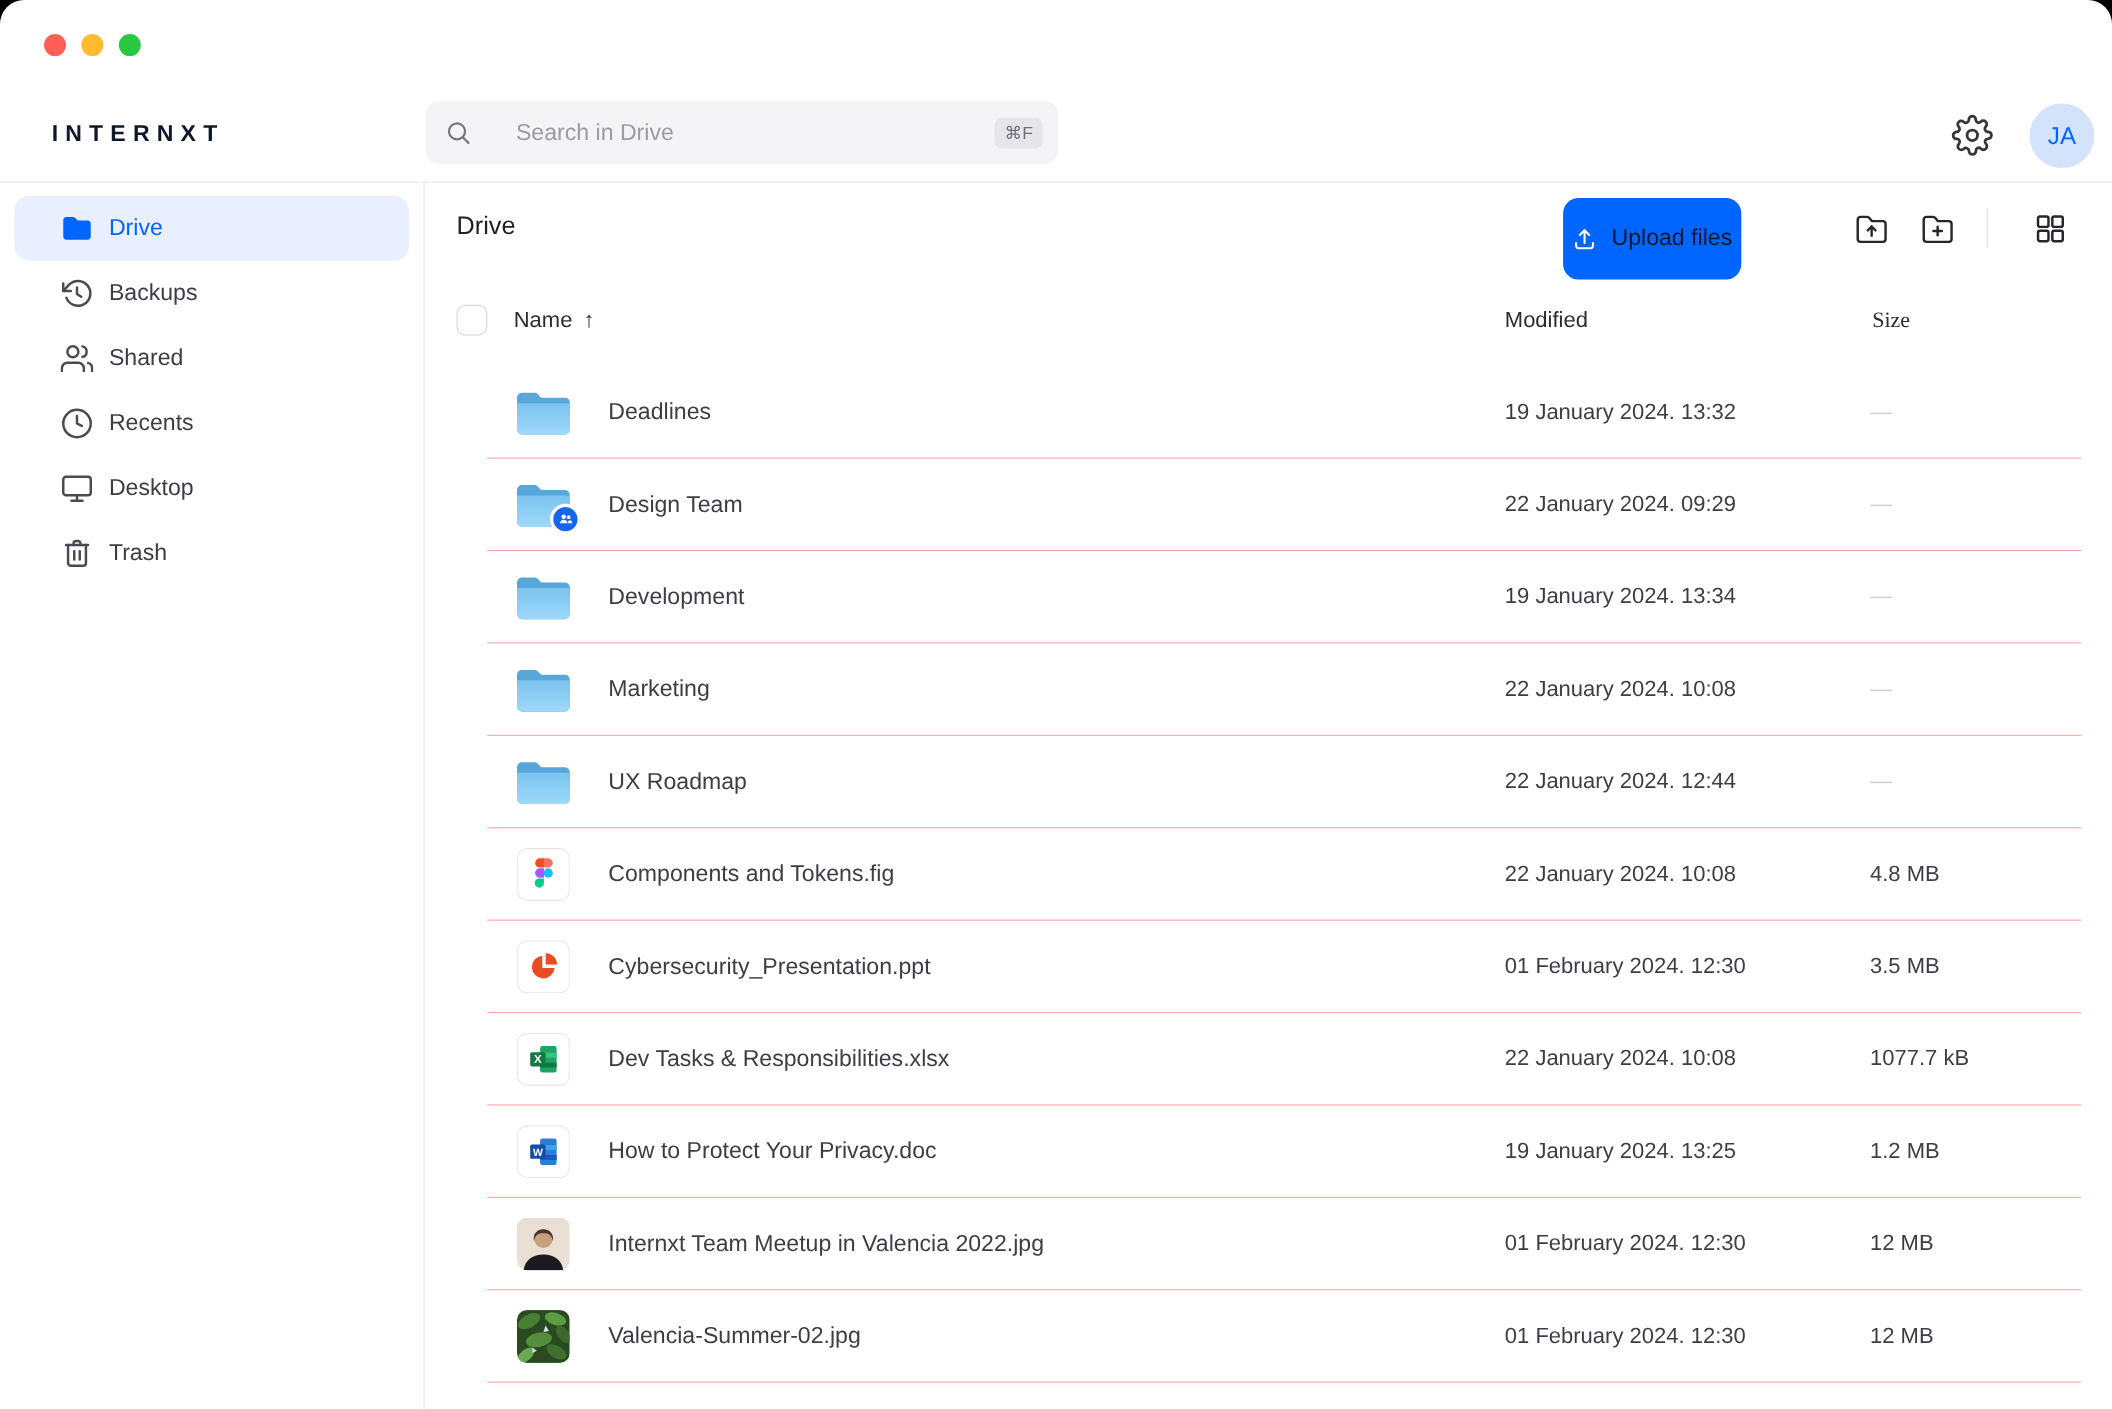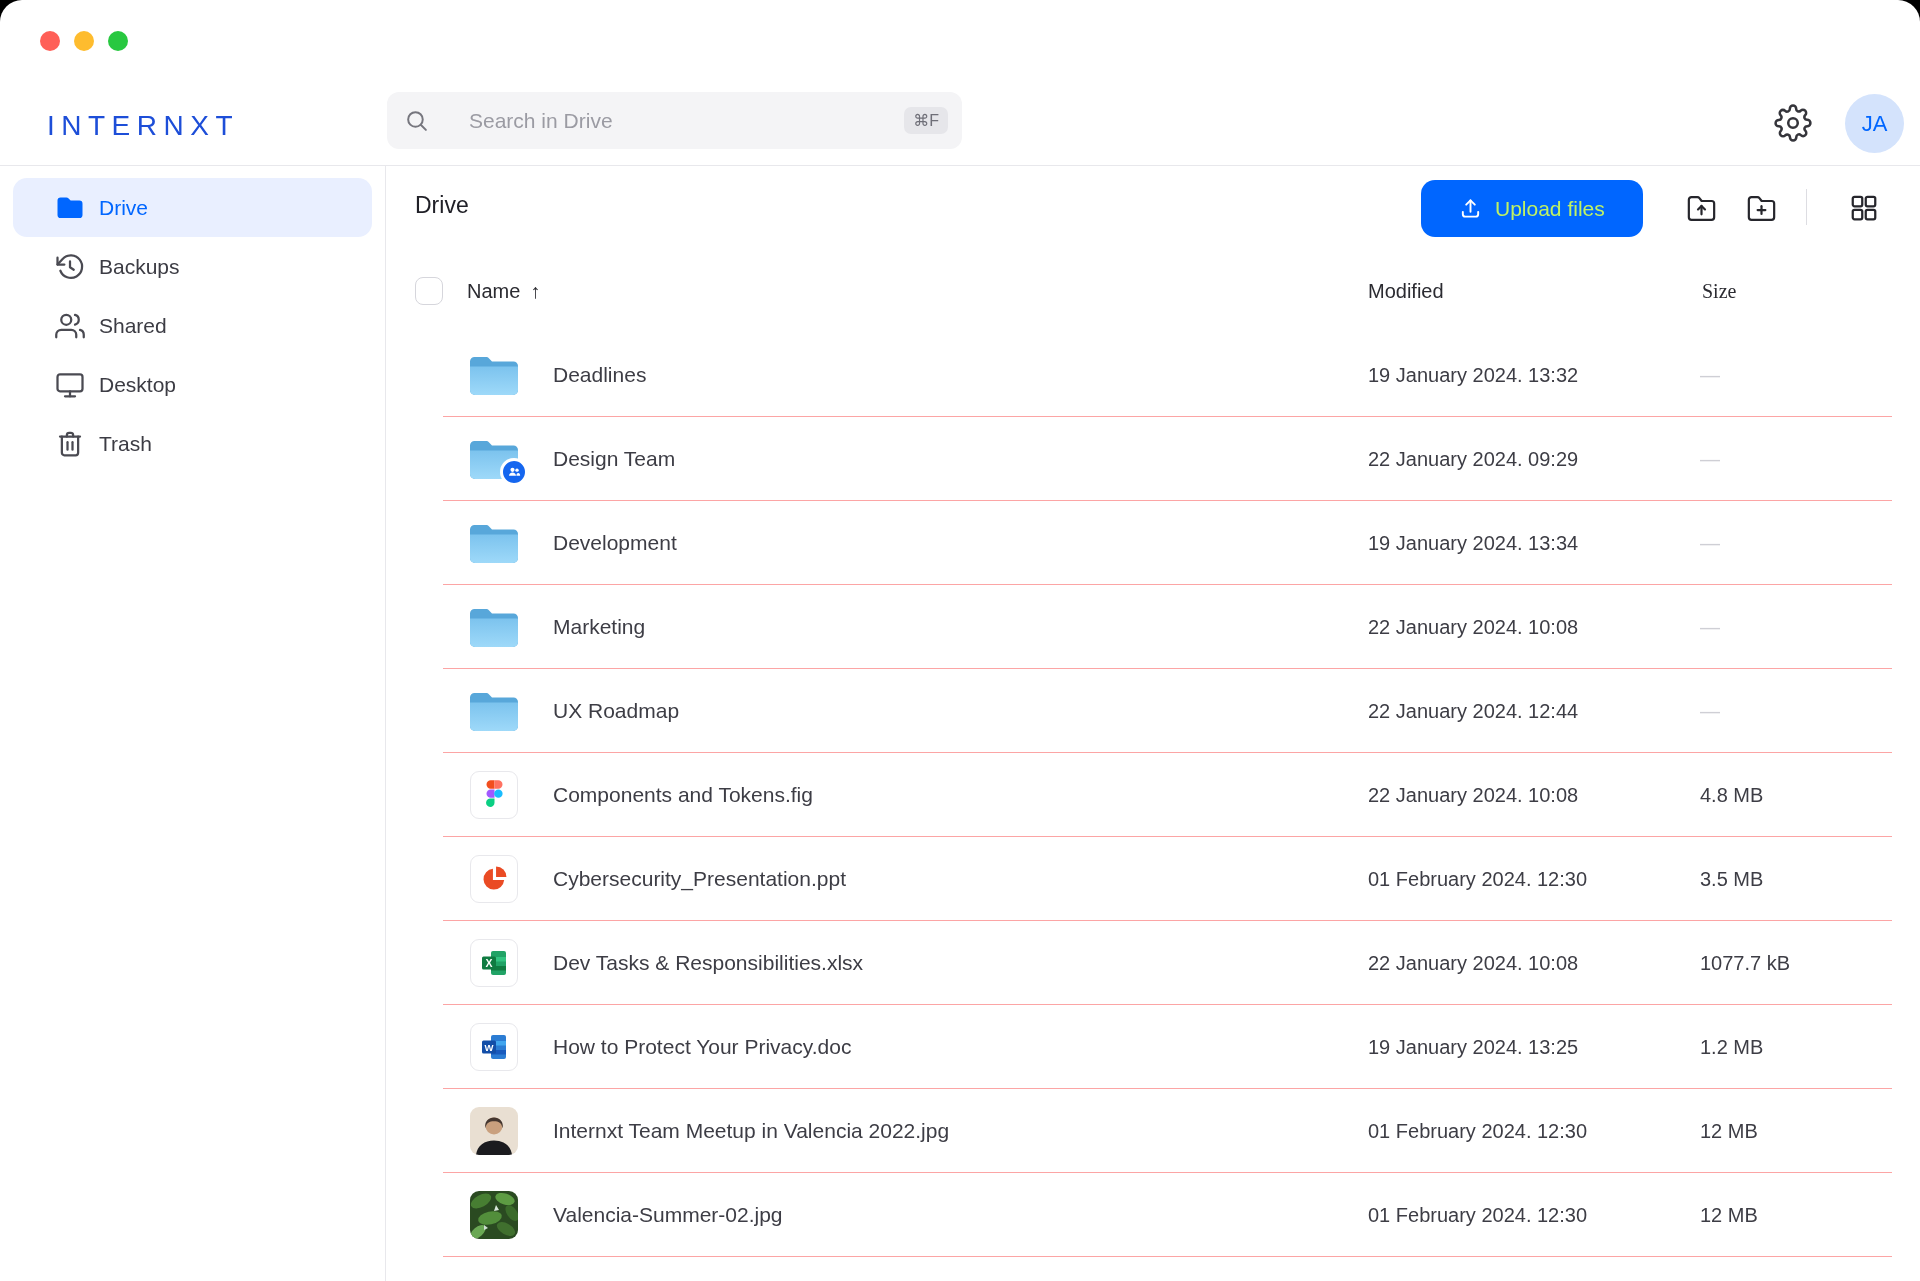--- a/index.html
+++ b/index.html
@@ -14,21 +14,21 @@
   html,body{margin:0;padding:0;}
   body{
     width:1920px;height:1281px;position:relative;background:#000;
     font-family:"Liberation Sans", sans-serif;overflow:hidden;
   }
   .window{position:absolute;inset:0;background:#fff;border-radius:22px 22px 0 0;overflow:hidden;}
 
   
   .traffic{position:absolute;top:31px;left:40px;display:flex;gap:14px;}
   .traffic span{width:20px;height:20px;border-radius:50%;display:block;}
-  .logo{position:absolute;left:47px;top:110px;font-size:28px;font-weight:400;letter-spacing:6.5px;color:#1d4ed8;}
+  .logo{position:absolute;left:47px;top:110px;font-size:21px;font-weight:700;letter-spacing:6.5px;color:#0f172a;}
   .search{
     position:absolute;left:387px;top:92px;width:575px;height:57px;background:#f4f4f6;
     border-radius:12px;display:flex;align-items:center;padding:0 14px 0 17px;cursor:text;gap:28px;
   }
   .search .ph{margin-left:12px;font-size:21px;color:#9b9ba3;flex:1;}
   .kbd{background:#e6e6ea;color:#6f6f78;font-size:16px;padding:4px 9px;border-radius:7px;}
   .gear-btn{position:absolute;left:1771px;top:101px;width:44px;height:44px;display:flex;align-items:center;justify-content:center;cursor:pointer;}
   .avatar{
     position:absolute;left:1845px;top:94px;width:59px;height:59px;border-radius:50%;
     background:#d4e3fc;color:var(--accent);display:flex;align-items:center;justify-content:center;
@@ -49,22 +49,22 @@
   .storage{position:absolute;left:48px;bottom:72px;width:287px;}
   .storage .usage{font-size:19px;color:#3a3a42;}
   .bar{margin-top:11px;height:5px;border-radius:3px;background:#e7e7eb;position:relative;}
   .bar .fill{position:absolute;left:0;top:0;bottom:0;border-radius:3px;background:var(--accent);}
   .upgrade{margin-top:17px;font-size:20px;font-weight:500;color:var(--accent);cursor:pointer;}
 
   
   .main{position:absolute;left:386px;top:166px;right:0;bottom:0;}
   .page-title{position:absolute;left:29px;top:26px;font-size:23px;font-weight:500;color:#202027;}
   .upload-btn{
-    position:absolute;left:1035px;top:14px;height:57px;padding:0 38px;border-radius:14px;border:none;
-    background:var(--accent);color:#bef264;display:flex;align-items:center;gap:13px;
+    position:absolute;left:1035px;top:14px;height:74px;padding:0 8px;border-radius:14px;border:none;
+    background:var(--accent);color:#0f172a;display:flex;align-items:center;gap:13px;
     font-size:21px;font-weight:500;font-family:inherit;cursor:pointer;
   }
   .tool{position:absolute;top:19px;width:46px;height:46px;display:flex;align-items:center;justify-content:center;cursor:pointer;background:none;border:none;padding:0;}
   .vdiv{position:absolute;left:1420px;top:23px;width:1px;height:36px;background:#dddde2;}
 
   .checkbox{position:absolute;left:29px;top:111px;width:28px;height:28px;border:1.5px solid #d6d6dc;border-radius:8px;background:#fff;cursor:pointer;}
   .col{position:absolute;top:114px;font-size:20px;font-weight:500;color:var(--text-dark);cursor:pointer;}
   .col-name{left:81px;}
   .col-name .arrow{margin-left:10px;font-weight:400;}
   .col-modified{left:982px;}
@@ -150,20 +150,27 @@
         <span class="lbl">Backups</span>
       </div>
       <div class="nav-item">
         <svg viewBox="0 0 24 24" fill="none" stroke="#4a4a52" stroke-width="1.8" stroke-linecap="round" stroke-linejoin="round">
           <circle cx="9" cy="7" r="4"></circle>
             <path d="M17 21v-2a4 4 0 0 0-4-4H5a4 4 0 0 0-4 4v2"></path>
             <path d="M23 21v-2a4 4 0 0 0-3-3.87"></path>
             <path d="M16 3.13a4 4 0 0 1 0 7.75"></path>
         </svg>
         <span class="lbl">Shared</span>
+      </div>
+      <div class="nav-item">
+        <svg viewBox="0 0 24 24" fill="none" stroke="#4a4a52" stroke-width="1.8" stroke-linecap="round" stroke-linejoin="round">
+          <circle cx="12" cy="12" r="10"></circle>
+            <polyline points="12 6.5 12 12 15.5 13.8"></polyline>
+        </svg>
+        <span class="lbl">Recents</span>
       </div>
       <div class="nav-item">
         <svg viewBox="0 0 24 24" fill="none" stroke="#4a4a52" stroke-width="1.8" stroke-linecap="round" stroke-linejoin="round">
           <rect x="2" y="3.5" width="20" height="13.5" rx="2"></rect>
             <line x1="8" y1="21" x2="16" y2="21"></line>
             <line x1="12" y1="17" x2="12" y2="21"></line>
         </svg>
         <span class="lbl">Desktop</span>
       </div>
       <div class="nav-item">

